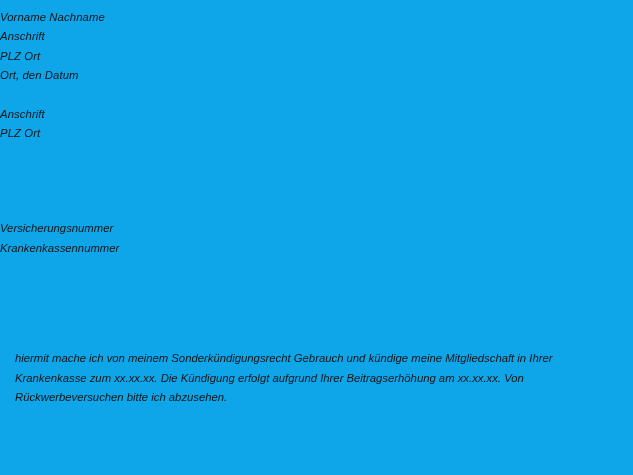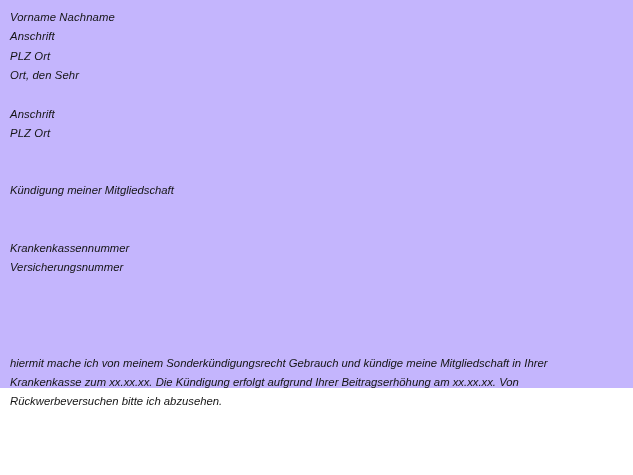--- a/index.html
+++ b/index.html
@@ -10,76 +10,75 @@
   body {
     width: 633px;
     height: 475px;
     font-family: "Liberation Sans", sans-serif;
     color: #1a1a1a;
     overflow: hidden;
   }
   .page {
     position: relative;
     width: 633px;
-    height: 388px;
-    background: #c4b5fd;
+    height: 475px;
+    background: #0ea5e9;
     box-sizing: border-box;
-    padding: 8px 22px 0 10px;
+    padding: 8px 22px 0 0;
   }
   .letter {
     font-style: italic;
     font-size: 11.3px;
     line-height: 19.4px;
     color: #141414;
   }
   .block {
     margin: 0;
   }
   .line {
     white-space: pre-wrap;
   }
   .gap-sm { height: 19px; }
   .gap-md { height: 19px; }
   .para {
-    margin: 0;
+    margin: 15px;
   }
   .addr-block .line { letter-spacing: 0.1px; }
   .subject { font-style: italic; }
 </style>
 </head>
 <body>
 
 <div class="page">
   <div class="letter">
 
     <div class="block addr-block">
       <div class="line">Vorname Nachname</div>
       <div class="line">Anschrift</div>
       <div class="line">PLZ Ort</div>
-      <div class="line">Ort, den Sehr</div>
+      <div class="line">Ort, den Datum</div>
     </div>
 
     <div class="gap-sm"></div>
 
     <div class="block addr-block">
       <div class="line">Anschrift</div>
       <div class="line">PLZ Ort</div>
     </div>
 
     <div class="gap-md"></div>
     <div class="gap-md"></div>
 
-    <div class="line subject">Kündigung meiner Mitgliedschaft</div>
 
     <div class="gap-md"></div>
     <div class="gap-md"></div>
 
     <div class="block">
+      <div class="line">Versicherungsnummer</div>
       <div class="line">Krankenkassennummer</div>
-      <div class="line">Versicherungsnummer</div>
     </div>
 
     <div class="gap-md"></div>
     <div class="gap-md"></div>
 
 
     <div class="gap-md"></div>
     <div class="gap-md"></div>
 
     <p class="para">hiermit mache ich von meinem Sonderkündigungsrecht Gebrauch und kündige meine Mitgliedschaft in Ihrer Krankenkasse zum xx.xx.xx. Die Kündigung erfolgt aufgrund Ihrer Beitragserhöhung am xx.xx.xx. Von Rückwerbeversuchen bitte ich abzusehen.</p>

